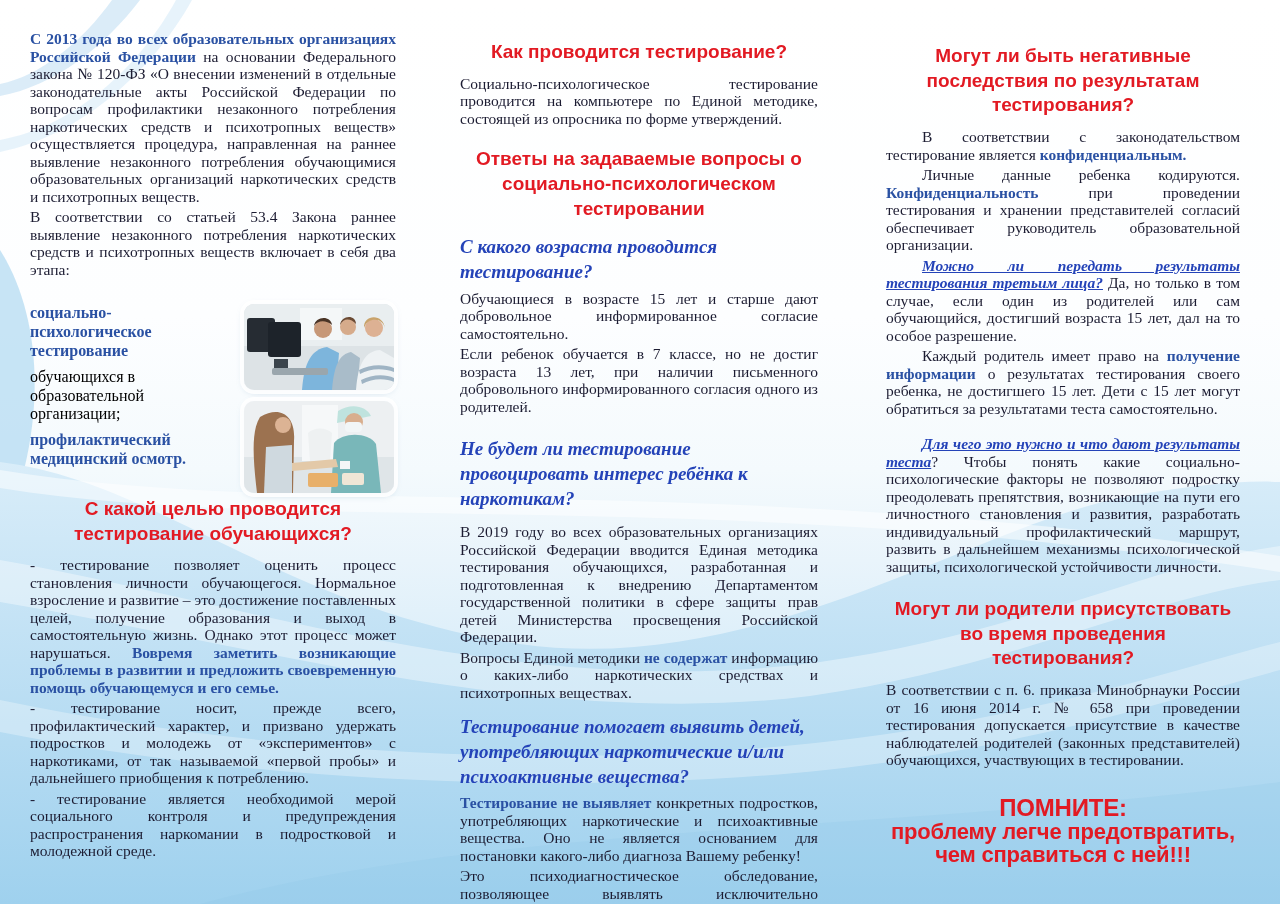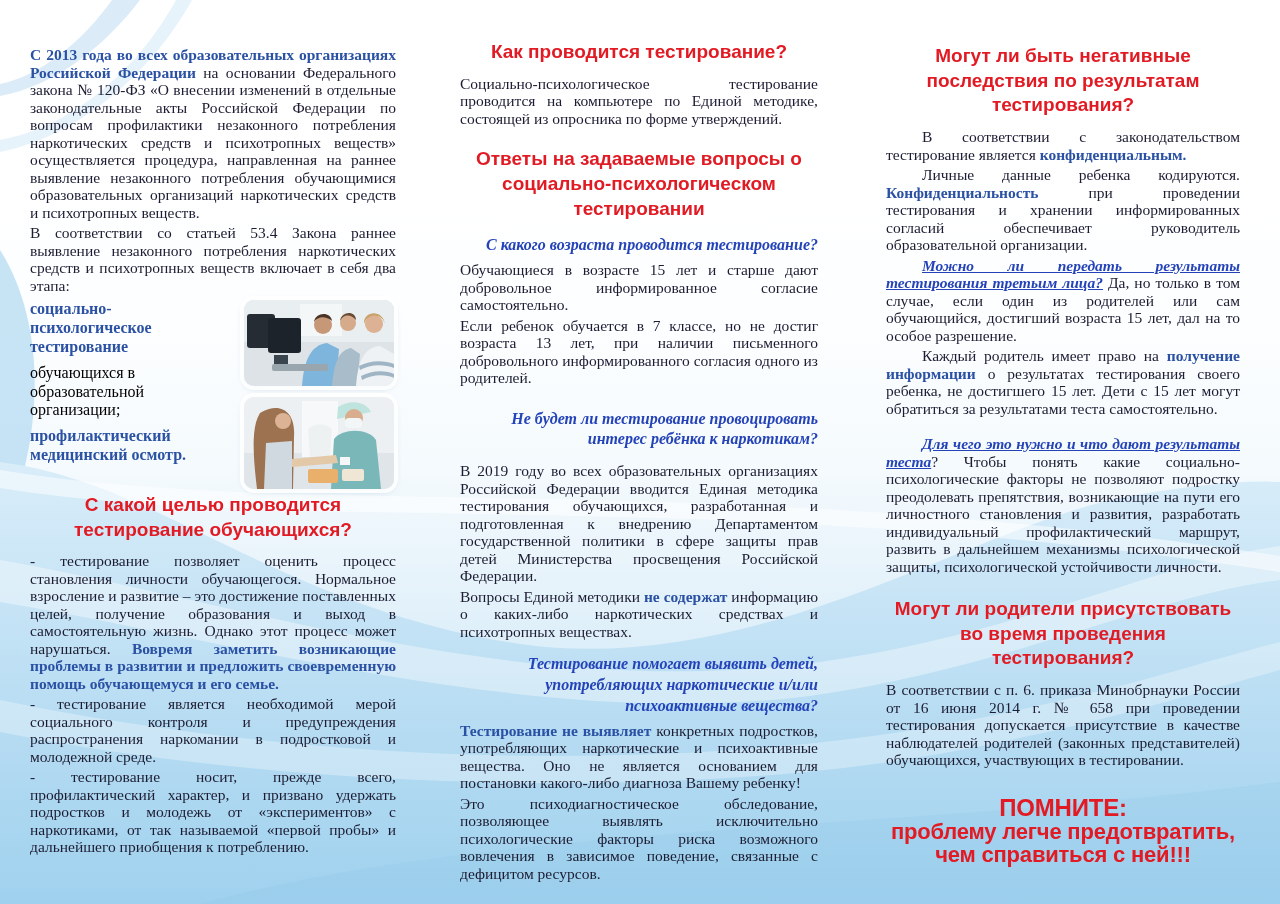--- a/index.html
+++ b/index.html
@@ -3,40 +3,40 @@
 <meta charset="utf-8">
 <style>
   html,body{margin:0;padding:0;}
   .page{
     position:relative; width:1280px; height:904px; overflow:hidden;
     font-family:"Liberation Serif", serif;
     background:linear-gradient(180deg,#ffffff 0%,#fdfeff 35%,#f4fafd 52%,#e9f4fb 62%,#d2eaf8 80%,#abd7f0 100%);
   }
   .bg{position:absolute; inset:0; width:100%; height:100%; z-index:0;}
   .col{position:absolute; top:0; z-index:1;}
-  .col-left{left:30px; width:366px; padding-top:46px;}
+  .col-left{left:30px; width:366px; padding-top:30px;}
   .col-mid{left:460px; width:358px; padding-top:40px;}
   .col-right{left:886px; width:354px; padding-top:44px;}
   .body{font-size:15.5px; line-height:1.13; color:#1c1c32; margin:0 0 3px 0;}
   .j{text-align:justify;}
   .indent{text-indent:36px;}
   .red-h{
     font-family:"Liberation Sans", sans-serif; font-weight:bold;
     color:#e21a23; font-size:19px; line-height:1.3; text-align:center;
     margin:0 6px 10px 6px;
   }
   .q{
     color:#2443b8; font-weight:bold; font-style:italic;
-    font-size:16px; line-height:1.3; text-align:right;
+    font-size:19px; line-height:1.3; text-align:left;
     margin:14px 0 5px 0;
     font-family:Liberation Serif, serif;
   }
   .s-bb{font-weight:bold; color:#2a51a3;}
   .s-bib{font-weight:bold; font-style:italic; color:#2443b8;text-decoration:underline;}
-  .media-row{display:flex; margin:6px 0 4px 0;}
+  .media-row{display:flex; margin:26px 0 4px 0;}
   .terms{width:188px; font-size:16px; line-height:1.18;}
   .terms span{display:block; margin-bottom:7px;}
   .photos{width:152px; margin-left:26px; display:flex; flex-direction:column; gap:11px;}
   .photo{
     width:150px; border-radius:10px; overflow:hidden; line-height:0;
     box-shadow:0 0 0 4px rgba(255,255,255,.9), 0 2px 7px rgba(110,150,180,.4);
   }
   .final-block{
     font-family:"Liberation Sans", sans-serif; font-weight:bold;
     color:#e21a23; font-size:22px; line-height:1.06; text-align:center;
@@ -121,43 +121,43 @@
             <rect x="96" y="60" width="10" height="8" fill="#f4f6f7"></rect>
             <rect x="64" y="72" width="30" height="14" rx="2" fill="#e8b06a"></rect>
             <rect x="98" y="72" width="22" height="12" rx="2" fill="#f0e6d6"></rect>
           </svg>
         </div>
       </div>
     </div>
 
     <h2 class="red-h">С какой целью проводится тестирование обучающихся?</h2>
     <p class="body j"><span>- тестирование позволяет оценить процесс становления личности обучающегося. Нормальное взросление и развитие – это достижение поставленных целей, получение образования и выход в самостоятельную жизнь. Однако этот процесс может нарушаться. </span><span class="s-bb">Вовремя заметить возникающие проблемы в развитии и предложить своевременную помощь обучающемуся и его семье.</span></p>
+    <p class="body j"><span>- тестирование носит, прежде всего, профилактический характер, и призвано удержать подростков и молодежь от «экспериментов» с наркотиками, от так называемой «первой пробы» и дальнейшего приобщения к потреблению.</span></p>
     <p class="body j"><span>- тестирование является необходимой мерой социального контроля и предупреждения распространения наркомании в подростковой и молодежной среде.</span></p>
-    <p class="body j"><span>- тестирование носит, прежде всего, профилактический характер, и призвано удержать подростков и молодежь от «экспериментов» с наркотиками, от так называемой «первой пробы» и дальнейшего приобщения к потреблению.</span></p>
   </div>
 
   <div class="col col-mid">
     <h2 class="red-h" style="margin-top:0;">Как проводится тестирование?</h2>
     <p class="body j"><span>Социально-психологическое тестирование проводится на компьютере по Единой методике, состоящей из опросника по форме утверждений.</span></p>
     <h2 class="red-h" style="margin-top:20px;">Ответы на задаваемые вопросы о социально-психологическом тестировании</h2>
     <div class="q">С какого возраста проводится тестирование?</div>
     <p class="body j"><span>Обучающиеся в возрасте 15 лет и старше дают добровольное информированное согласие самостоятельно.</span></p>
     <p class="body j"><span>Если ребенок обучается в 7 классе, но не достиг возраста 13 лет, при наличии письменного добровольного информированного согласия одного из родителей.</span></p>
     <div class="q" style="margin-top:22px; margin-bottom:12px;">Не будет ли тестирование провоцировать интерес ребёнка к наркотикам?</div>
     <p class="body j"><span>В 2019 году во всех образовательных организациях Российской Федерации вводится Единая методика тестирования обучающихся, разработанная и подготовленная к внедрению Департаментом государственной политики в сфере защиты прав детей Министерства просвещения Российской Федерации.</span></p>
     <p class="body j"><span>Вопросы Единой методики </span><span class="s-bb">не содержат</span><span> информацию о каких-либо наркотических средствах и психотропных веществах.</span></p>
     <div class="q">Тестирование помогает выявить детей, употребляющих наркотические и/или психоактивные вещества?</div>
     <p class="body j"><span class="s-bb">Тестирование не выявляет</span><span> конкретных подростков, употребляющих наркотические и психоактивные вещества. Оно не является основанием для постановки какого-либо диагноза Вашему ребенку!</span></p>
     <p class="body j"><span>Это психодиагностическое обследование, позволяющее выявлять исключительно психологические факторы риска возможного вовлечения в зависимое поведение, связанные с дефицитом ресурсов.</span></p>
   </div>
 
   <div class="col col-right">
     <h2 class="red-h" style="margin-top:0;">Могут ли быть негативные последствия по результатам тестирования?</h2>
     <p class="body j indent"><span>В соответствии с законодательством тестирование является </span><span class="s-bb">конфиденциальным.</span></p>
-    <p class="body j indent"><span>Личные данные ребенка кодируются. </span><span class="s-bb">Конфиденциальность</span><span> при проведении тестирования и хранении информированных согласий обеспечивает руководитель образовательной организации.</span></p>
+    <p class="body j indent"><span>Личные данные ребенка кодируются. </span><span class="s-bb">Конфиденциальность</span><span> при проведении тестирования и хранении представителей согласий обеспечивает руководитель образовательной организации.</span></p>
     <p class="body j indent"><span class="s-bib">Можно ли передать результаты тестирования третьим лица?</span><span> Да, но только в том случае, если один из родителей или сам обучающийся, достигший возраста 15 лет, дал на то особое разрешение.</span></p>
     <p class="body j indent"><span>Каждый родитель имеет право на </span><span class="s-bb">получение информации</span><span> о результатах тестирования своего ребенка, не достигшего 15 лет. Дети с 15 лет могут обратиться за результатами теста самостоятельно.</span></p>
     <p class="body j indent" style="margin-top:18px;"><span class="s-bib">Для чего это нужно и что дают результаты теста</span><span>? Чтобы понять какие социально-психологические факторы не позволяют подростку преодолевать препятствия, возникающие на пути его личностного становления и развития, разработать индивидуальный профилактический маршрут, развить в дальнейшем механизмы психологической защиты, психологической устойчивости личности.</span></p>
     <h2 class="red-h" style="margin-top:22px;">Могут ли родители присутствовать во время проведения тестирования?</h2>
     <p class="body j"><span>В соответствии с п. 6. приказа Минобрнауки России от 16 июня 2014 г. № 658 при проведении тестирования допускается присутствие в качестве наблюдателей родителей (законных представителей) обучающихся, участвующих в тестировании.</span></p>
     <div class="final-block">
       <div class="fl-first">ПОМНИТЕ:</div>
       <div>проблему легче предотвратить,</div>
       <div>чем справиться с ней!!!</div>
 

